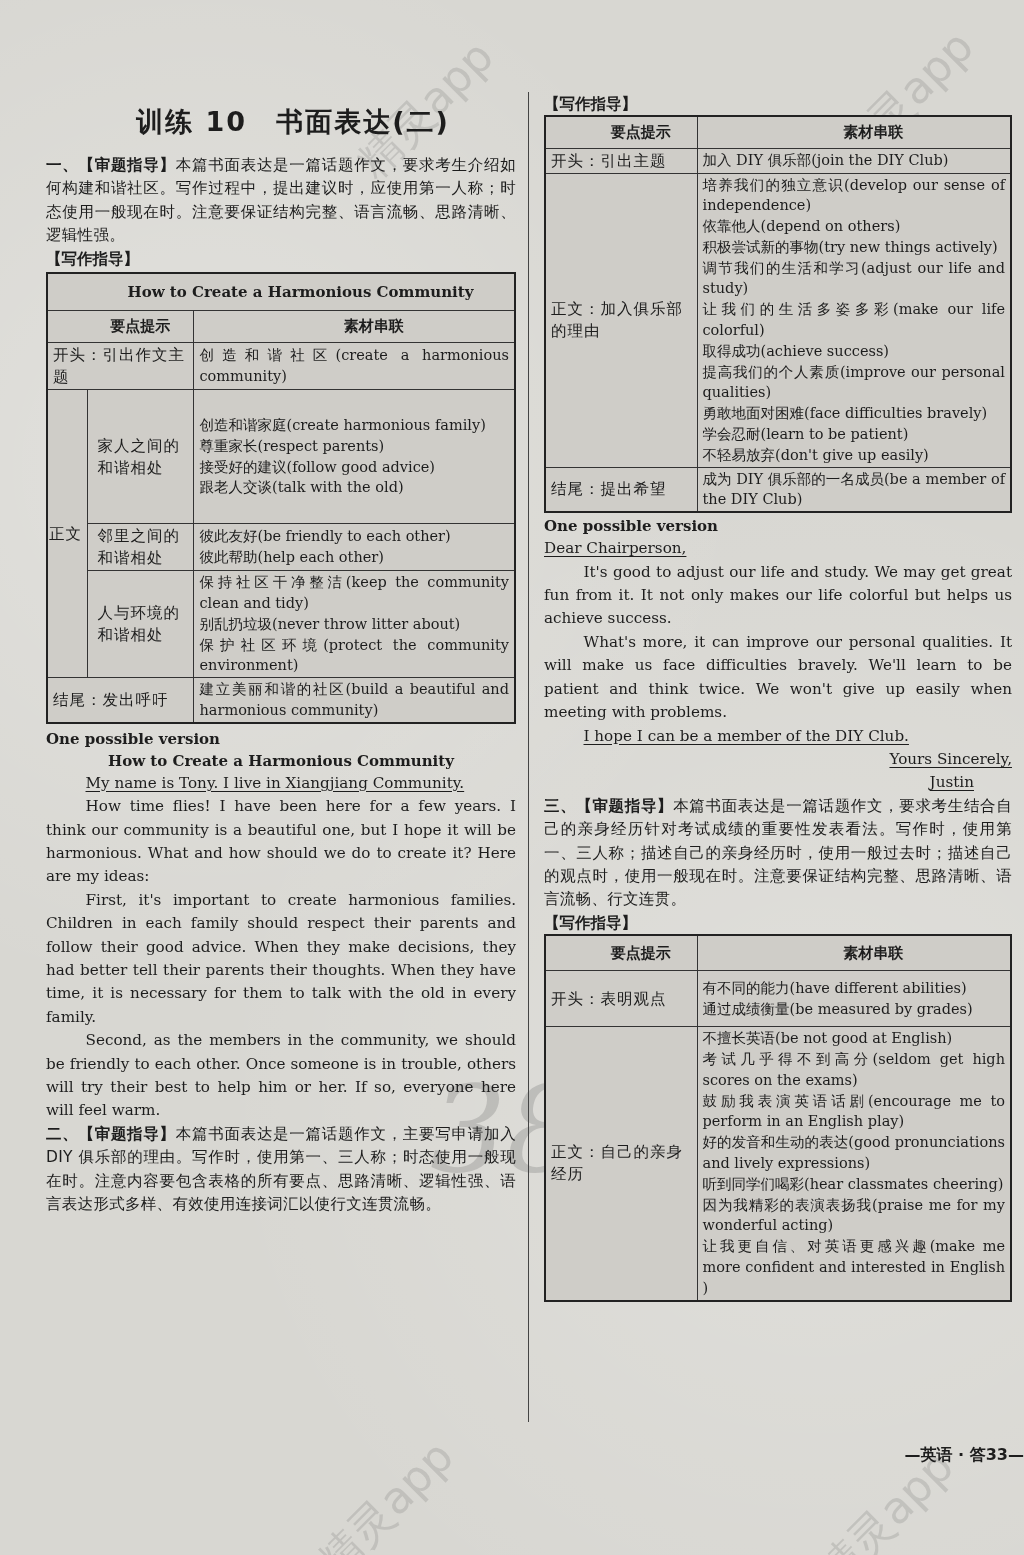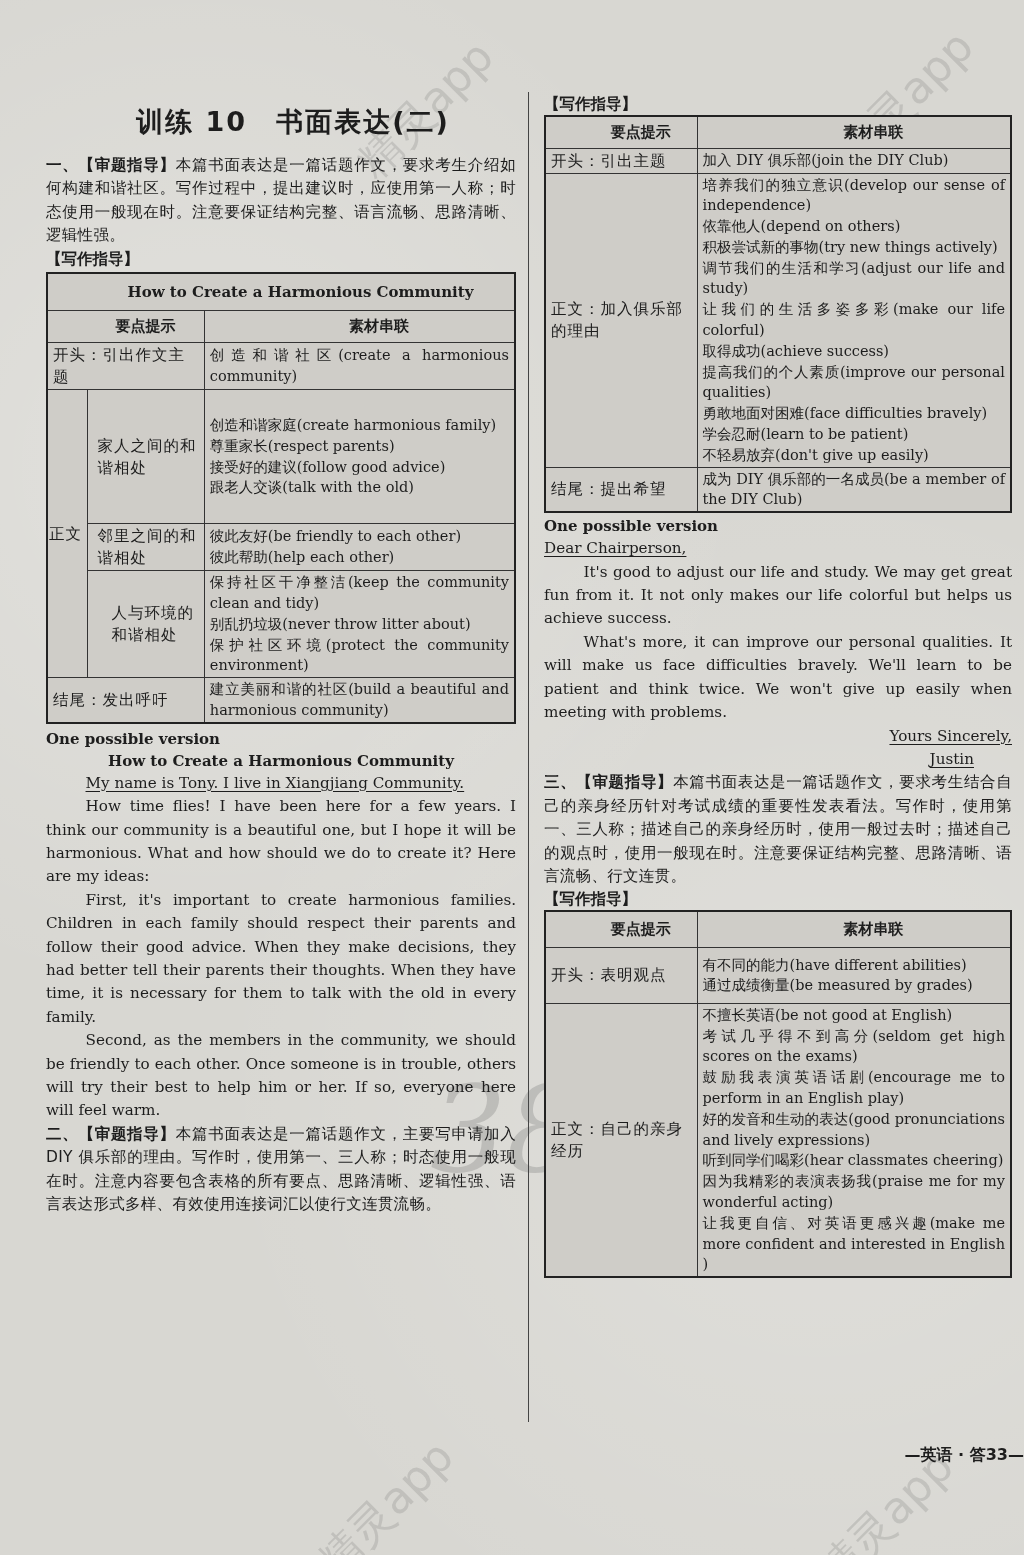--- a/index.html
+++ b/index.html
@@ -145,21 +145,21 @@
           </td>
         </tr>
         <tr>
           <td class="key" style="padding-left:10px;">邻里之间的和谐相处</td>
           <td class="mat">
             <div>彼此友好(be friendly to each other)</div>
             <div>彼此帮助(help each other)</div>
           </td>
         </tr>
         <tr>
-          <td class="key" style="padding-left:24px;">人与环境的和谐相处</td>
+          <td class="key" style="padding-left:10px;">人与环境的和谐相处</td>
           <td class="mat">
             <div>保持社区干净整洁(keep the community clean and tidy)</div>
             <div>别乱扔垃圾(never throw litter about)</div>
             <div>保护社区环境(protect the community environment)</div>
           </td>
         </tr>
         <tr>
           <td colspan="2" class="key">结尾：发出呼吁</td>
           <td class="mat">
             <div>建立美丽和谐的社区(build a beautiful and harmonious community)</div>
@@ -220,20 +220,21 @@
           </td>
         </tr>
       </tbody>
         </table>
 
       <div class="bold-h" style="margin-top:2px;">One possible version</div>
       <div class="essay">
         <p class="noind"><span class="u">Dear Chairperson,</span></p>
         <p>It's good to adjust our life and study. We may get great fun from it. It not only makes our life colorful but helps us achieve success.</p>
         <p>What's more, it can improve our personal qualities. It will make us face difficulties bravely. We'll learn to be patient and think twice. We won't give up easily when meeting with problems.</p>
+        <p><span class="u">I hope I can be a member of the DIY Club.</span></p>
         <p class="noind right"><span class="u">Yours Sincerely,</span></p>
         <p class="noind right" style="padding-right:38px;"><span class="u">Justin</span></p>
       </div>
 
       <div class="cn">
         <b>三、【审题指导】</b><span>本篇书面表达是一篇话题作文，要求考生结合自己的亲身经历针对考试成绩的重要性发表看法。写作时，使用第一、三人称；描述自己的亲身经历时，使用一般过去时；描述自己的观点时，使用一般现在时。注意要保证结构完整、思路清晰、语言流畅、行文连贯。</span>
       </div>
       <div class="sec-label">【写作指导】</div>
       <table class="guide">
         <tbody>

